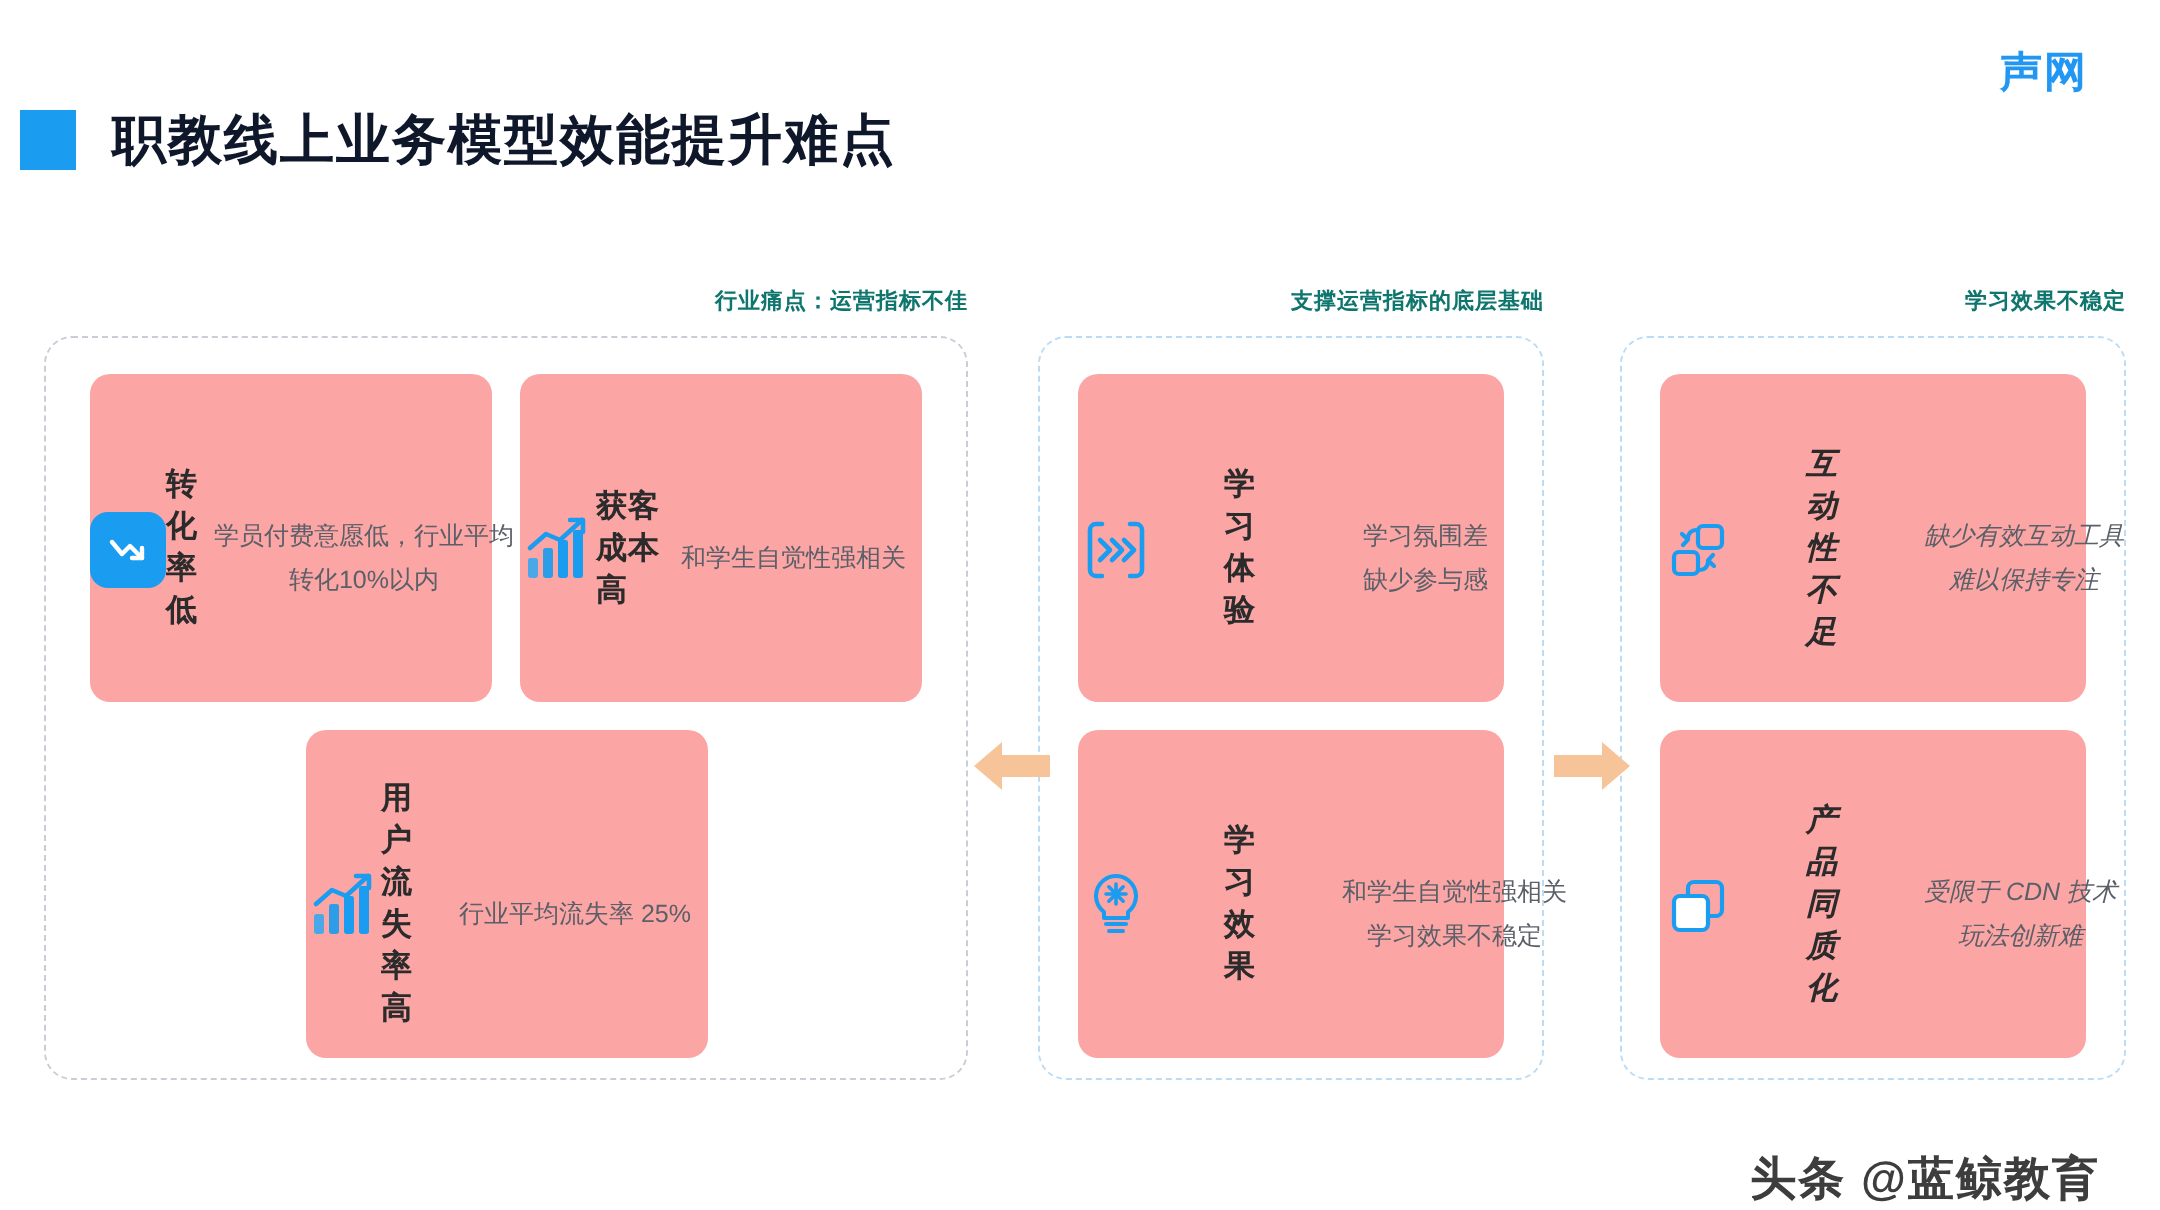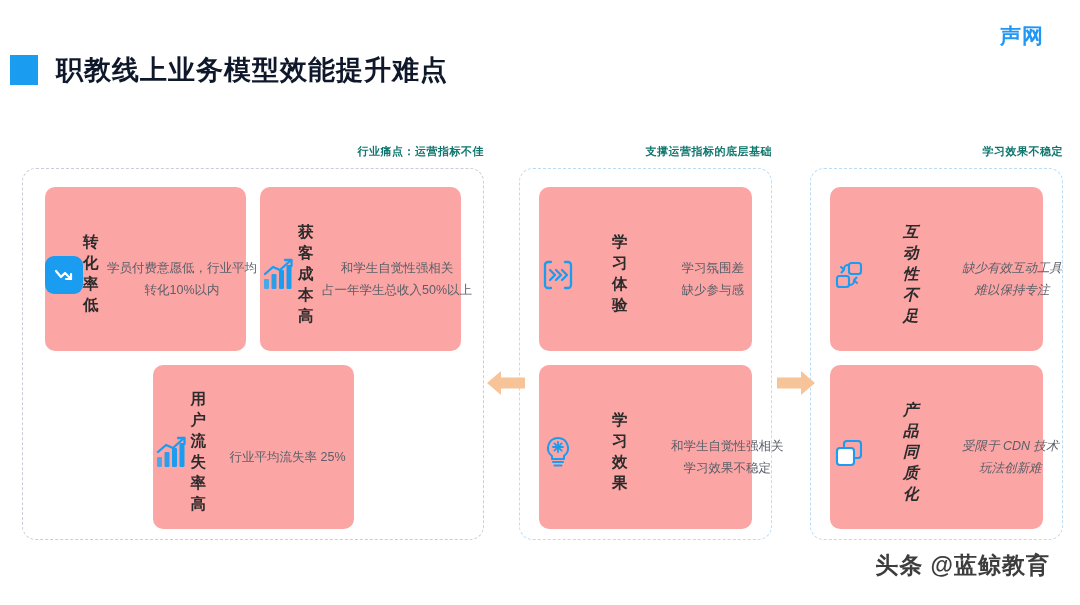--- a/index.html
+++ b/index.html
@@ -147,21 +147,21 @@
     width: 44px;
     height: 36px;
   }
   .arrow-left  { left: 484px; }
   .arrow-right { left: 774px; }
 
   
   .watermark {
     position: absolute;
     right: 30px;
-    bottom: 24px;
+    bottom: 0;
     font-size: 23px;
     font-weight: bold;
     color: #2d2d2d;
     opacity: 0.92;
     letter-spacing: 1px;
     text-align: center;
   }
 </style>
 </head>
 <body>
@@ -202,21 +202,20 @@
             <rect x="11.5" y="17" width="5" height="15" rx="1.2" fill="#2e9de8"></rect>
             <rect x="19" y="13" width="5" height="19" rx="1.2" fill="#1a9cf0"></rect>
             <rect x="26.5" y="8" width="5" height="24" rx="1.2" fill="#1a9cf0"></rect>
             <polyline points="5,17 13,10 20,13 31,3" stroke="#1a9cf0" stroke-width="2.3" stroke-linecap="round" stroke-linejoin="round"></polyline>
             <polyline points="25,3 31.5,3 31.5,9" stroke="#1a9cf0" stroke-width="2.3" stroke-linecap="round" stroke-linejoin="round"></polyline>
           </svg>
         </div>
         <div class="card-title">获客成本高</div>
         <div class="card-desc">
           <div>和学生自觉性强相关</div>
-          <div>占一年学生总收入50%以上</div>
         </div>
       </div>
 
 
       <div class="card card-pain">
         <div class="card-icon">
           <svg width="38" height="36" viewBox="0 0 38 36" fill="none">
             <rect x="4" y="22" width="5" height="10" rx="1.2" fill="#4aa8e8"></rect>
             <rect x="11.5" y="17" width="5" height="15" rx="1.2" fill="#2e9de8"></rect>
             <rect x="19" y="13" width="5" height="19" rx="1.2" fill="#1a9cf0"></rect>

